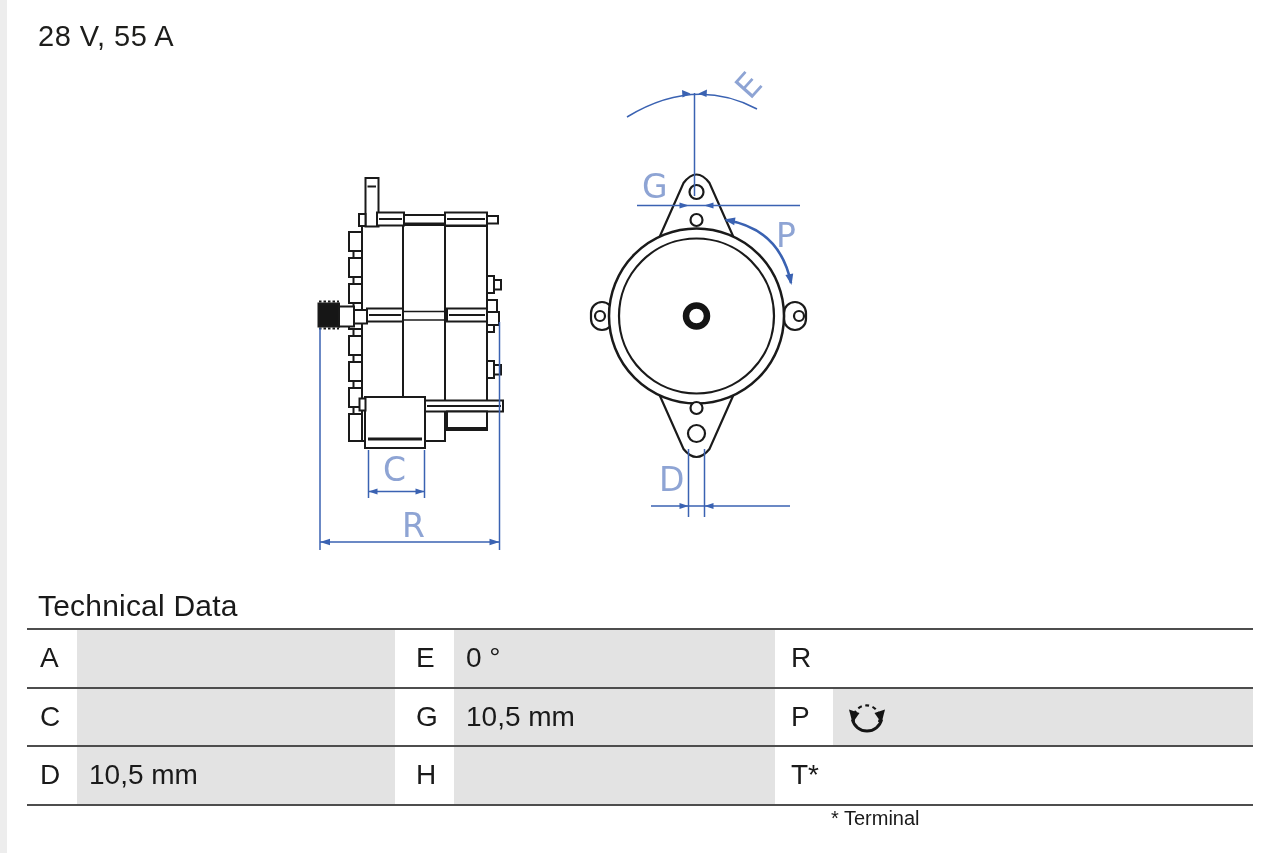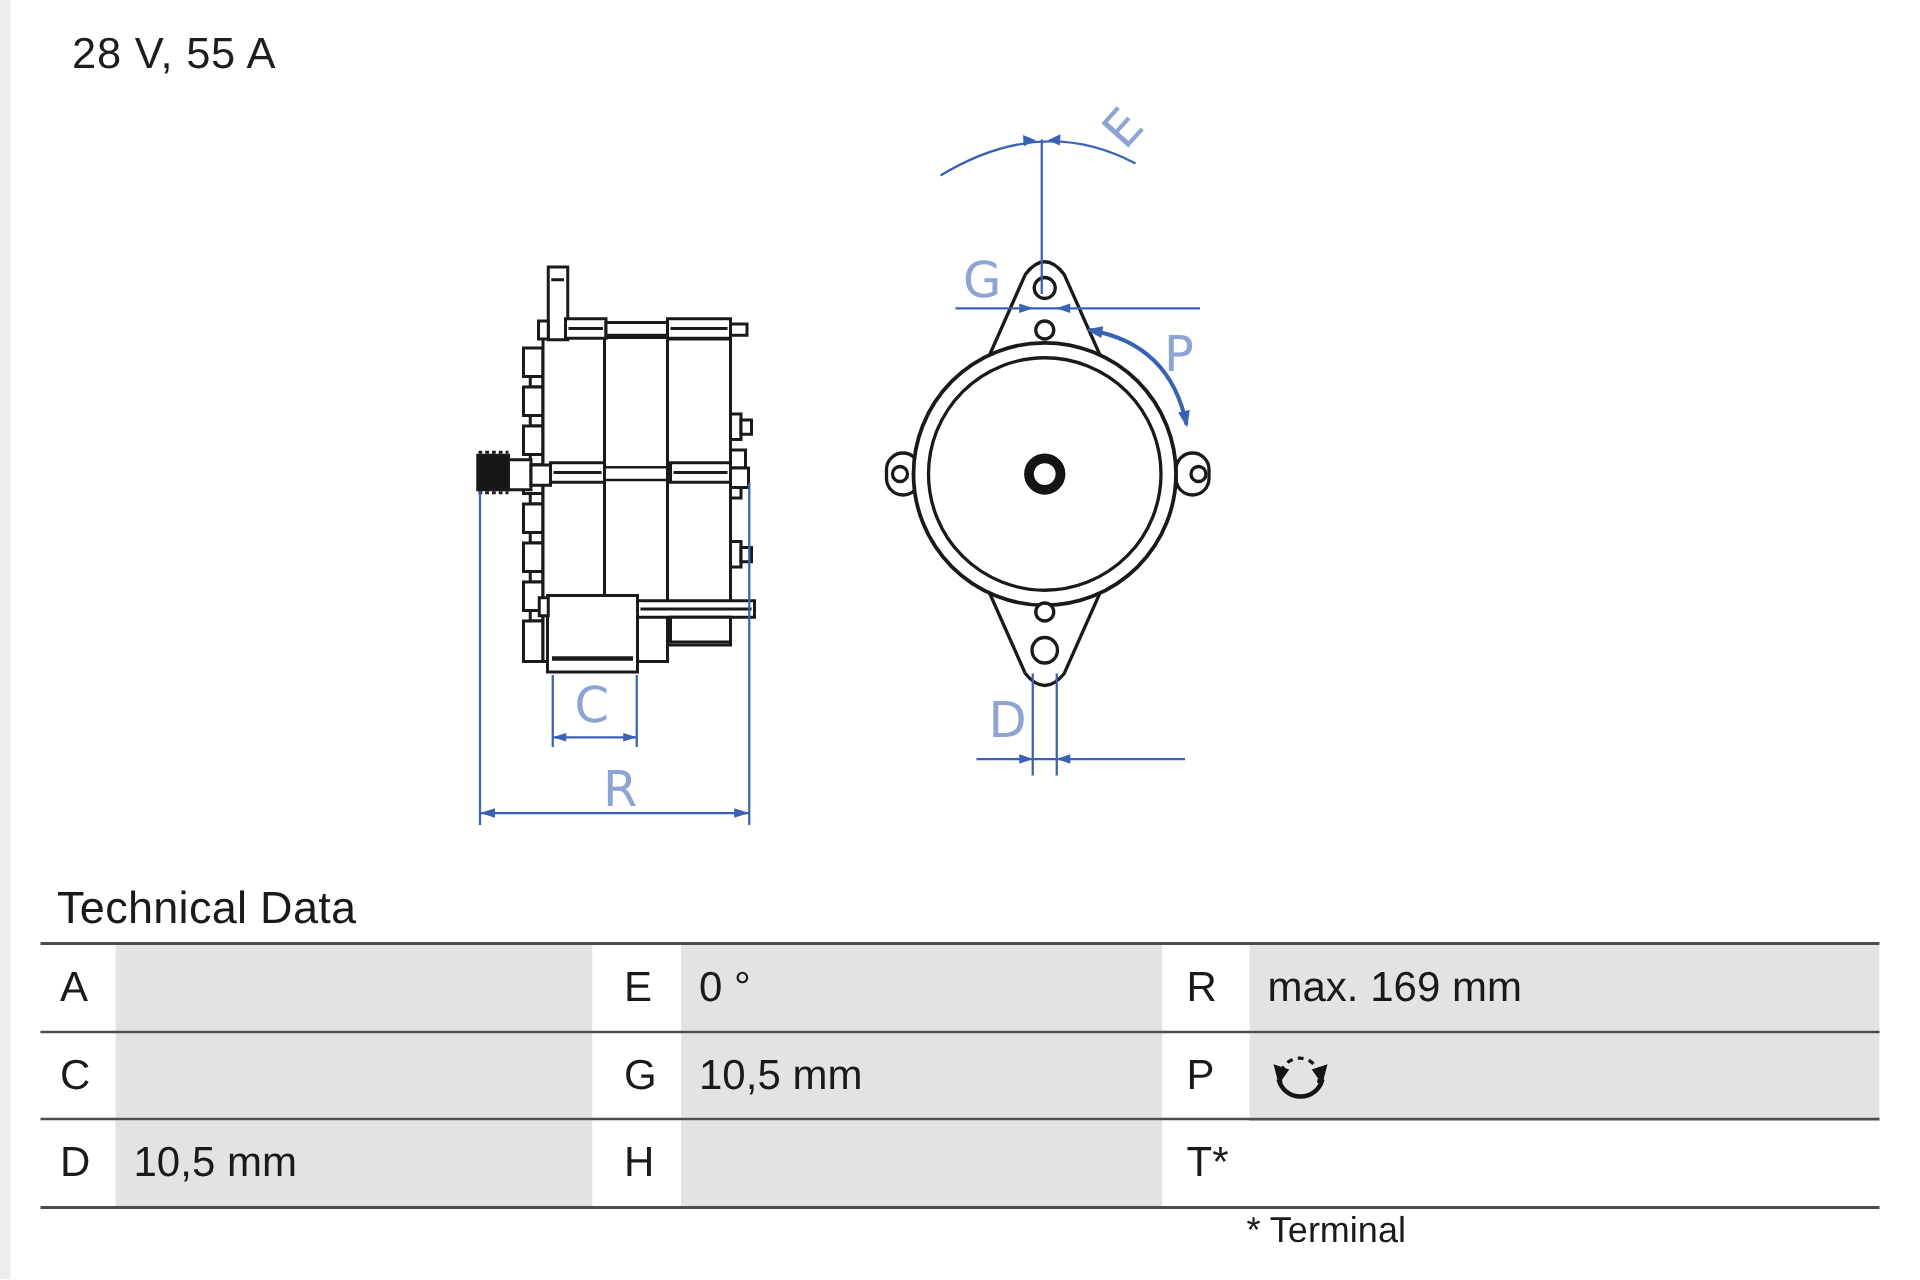--- a/index.html
+++ b/index.html
@@ -9,21 +9,21 @@
     background:#ffffff;
     font-family:"Liberation Sans", sans-serif;
     color:#1a1a1a;
     overflow:hidden;
   }
   .page-edge{
     position:absolute;left:0;top:0;width:7px;height:853px;
     background:#ededed;
   }
   .rating{
-    position:absolute;left:48px;top:20px;
+    position:absolute;left:38px;top:20px;
     font-size:29px;line-height:1.15;color:#1d1d1b;
     letter-spacing:0.5px;
   }
   .drawing-svg{position:absolute;left:0;top:0;}
   .tech-heading{
     position:absolute;left:38px;top:589px;
     font-size:30px;font-weight:normal;color:#1a1a1a;
     letter-spacing:0.2px;
   }
   .tech-table{
@@ -45,21 +45,21 @@
   .lbl.l3{padding-left:16px;}
   .val{
     display:flex;align-items:center;
     background:#e3e3e3;
     font-size:28px;color:#1a1a1a;
     padding-left:12px;box-sizing:border-box;
     white-space:nowrap;
   }
   .footnote{
     position:absolute;left:831px;top:807px;
-    font-size:24px;color:#1a1a1a;
+    font-size:20px;color:#1a1a1a;
   }
   .rot-icon{display:block;}
 </style>
 </head>
 <body>
 
 <div class="page">
 
   <div class="page-edge"></div>
 
@@ -208,21 +208,20 @@
 
   <div class="tech-heading">Technical Data</div>
 
   <div class="tech-table">
     <div class="tt-row">
       <div class="lbl">A</div>
       <div class="val"></div>
       <div class="lbl l2">E</div>
       <div class="val">0 °</div>
       <div class="lbl l3">R</div>
-      <div class="val">max. 169 mm</div>
     </div>
     <div class="tt-row">
       <div class="lbl">C</div>
       <div class="val"></div>
       <div class="lbl l2">G</div>
       <div class="val">10,5 mm</div>
       <div class="lbl l3">P</div>
       <div class="val">
         <svg class="rot-icon" width="44" height="40" viewBox="0 0 44 40" xmlns="http://www.w3.org/2000/svg">
           <path d="M9 25 A13 13 0 1 1 34 25" fill="none" stroke="#141414" stroke-width="2.2" stroke-dasharray="4 3.5"></path>

